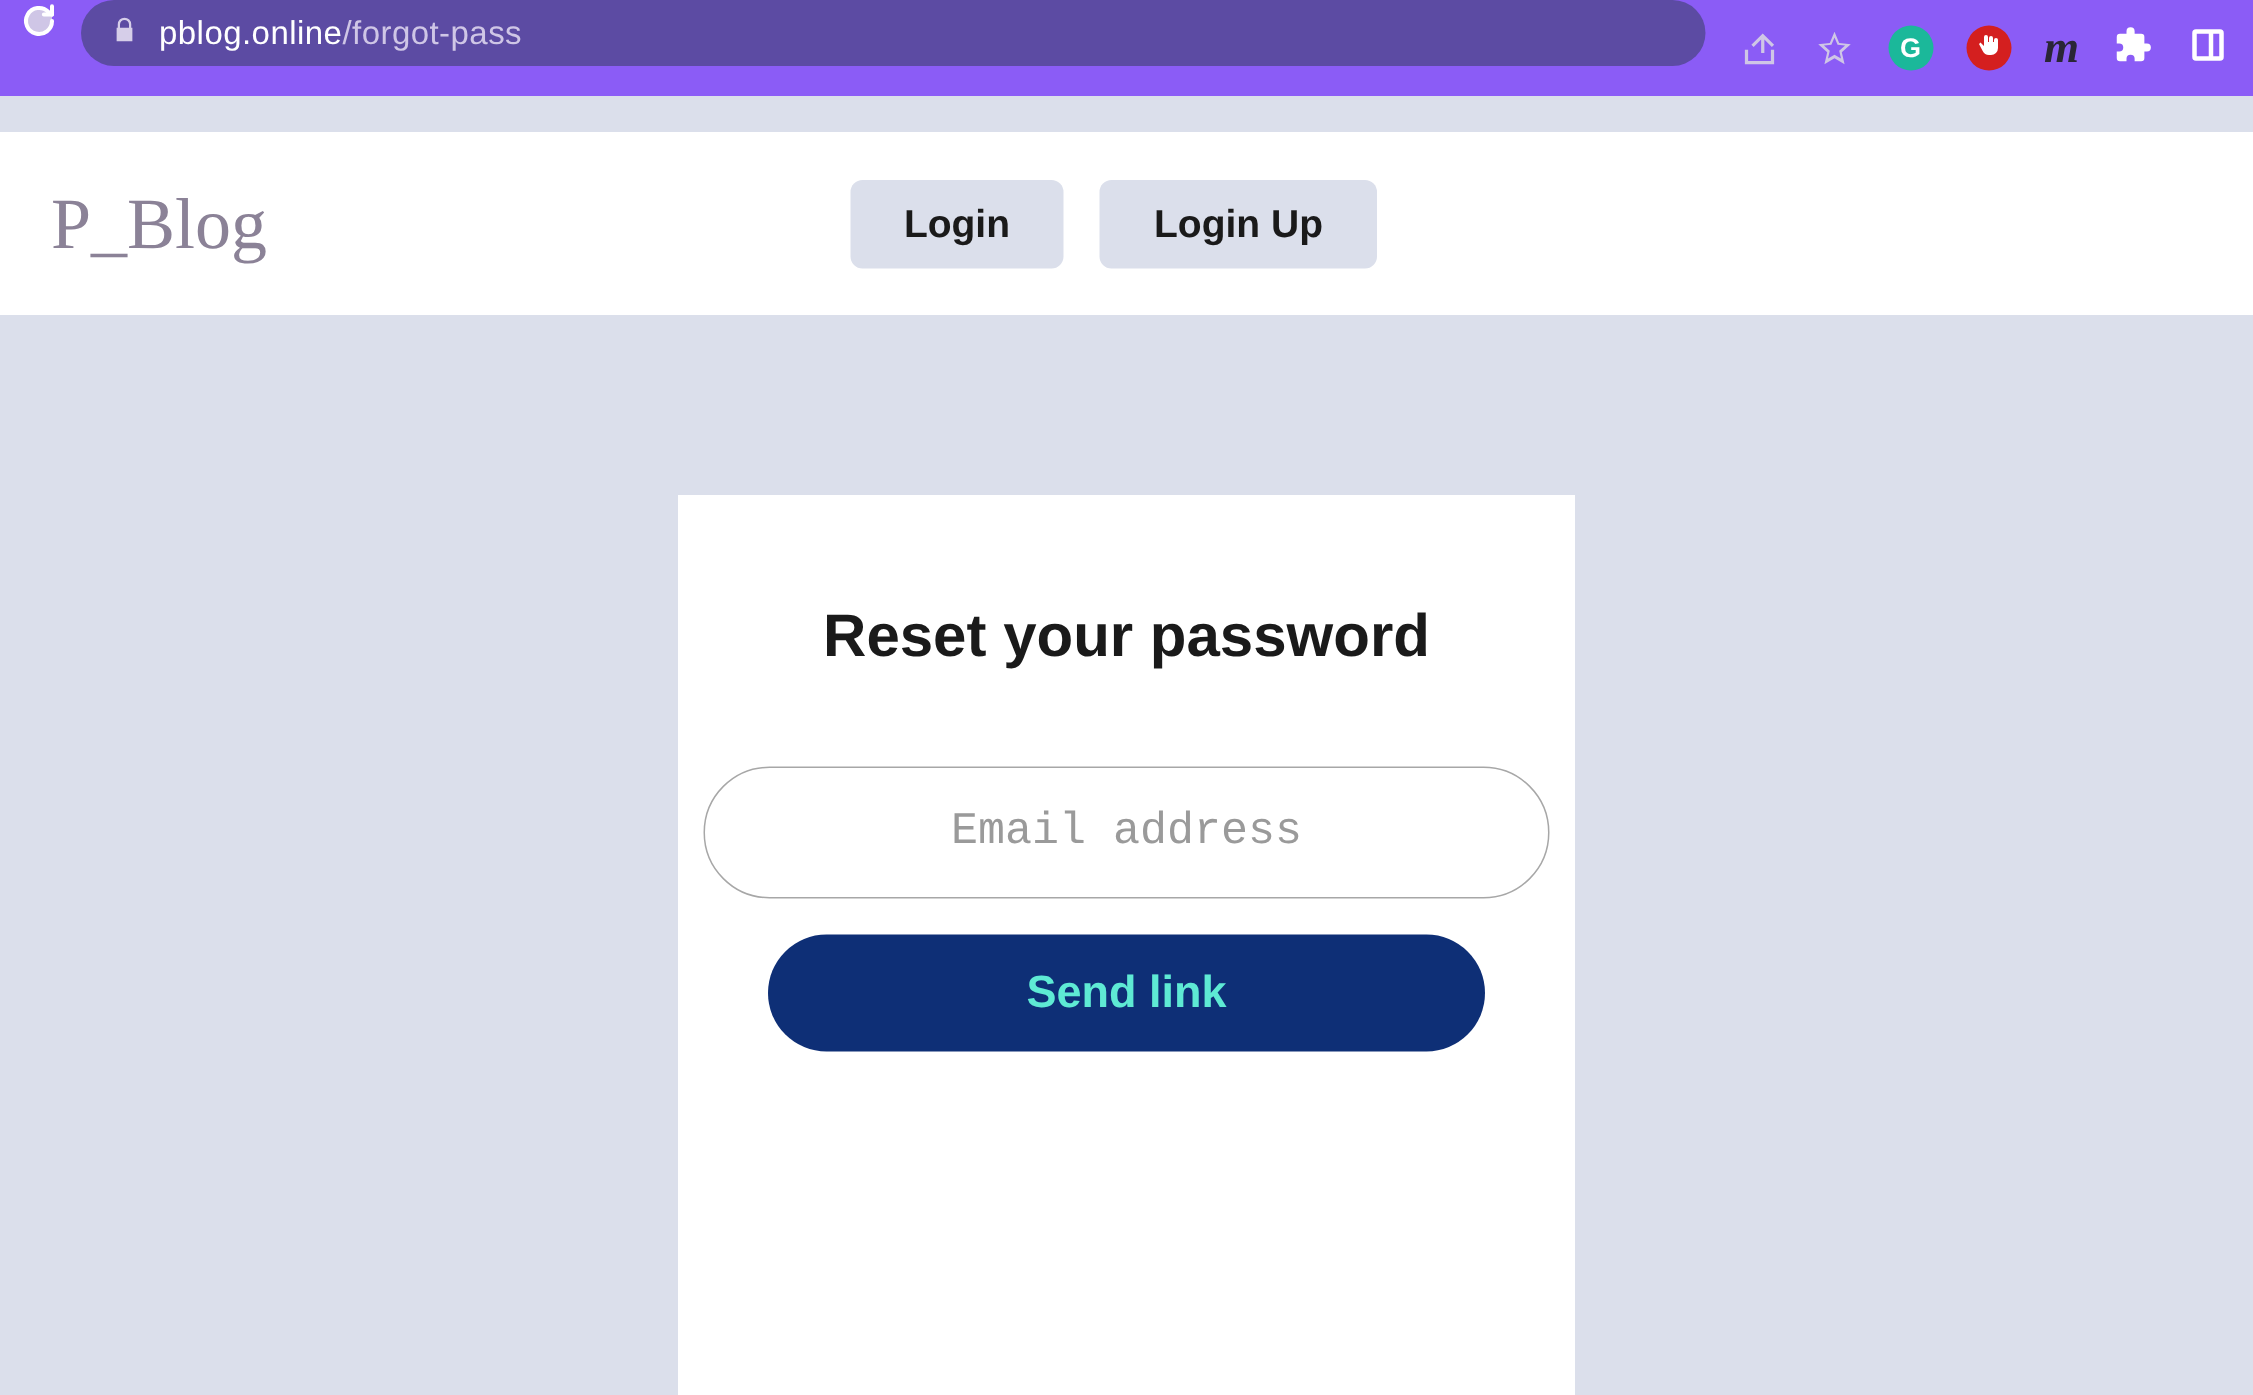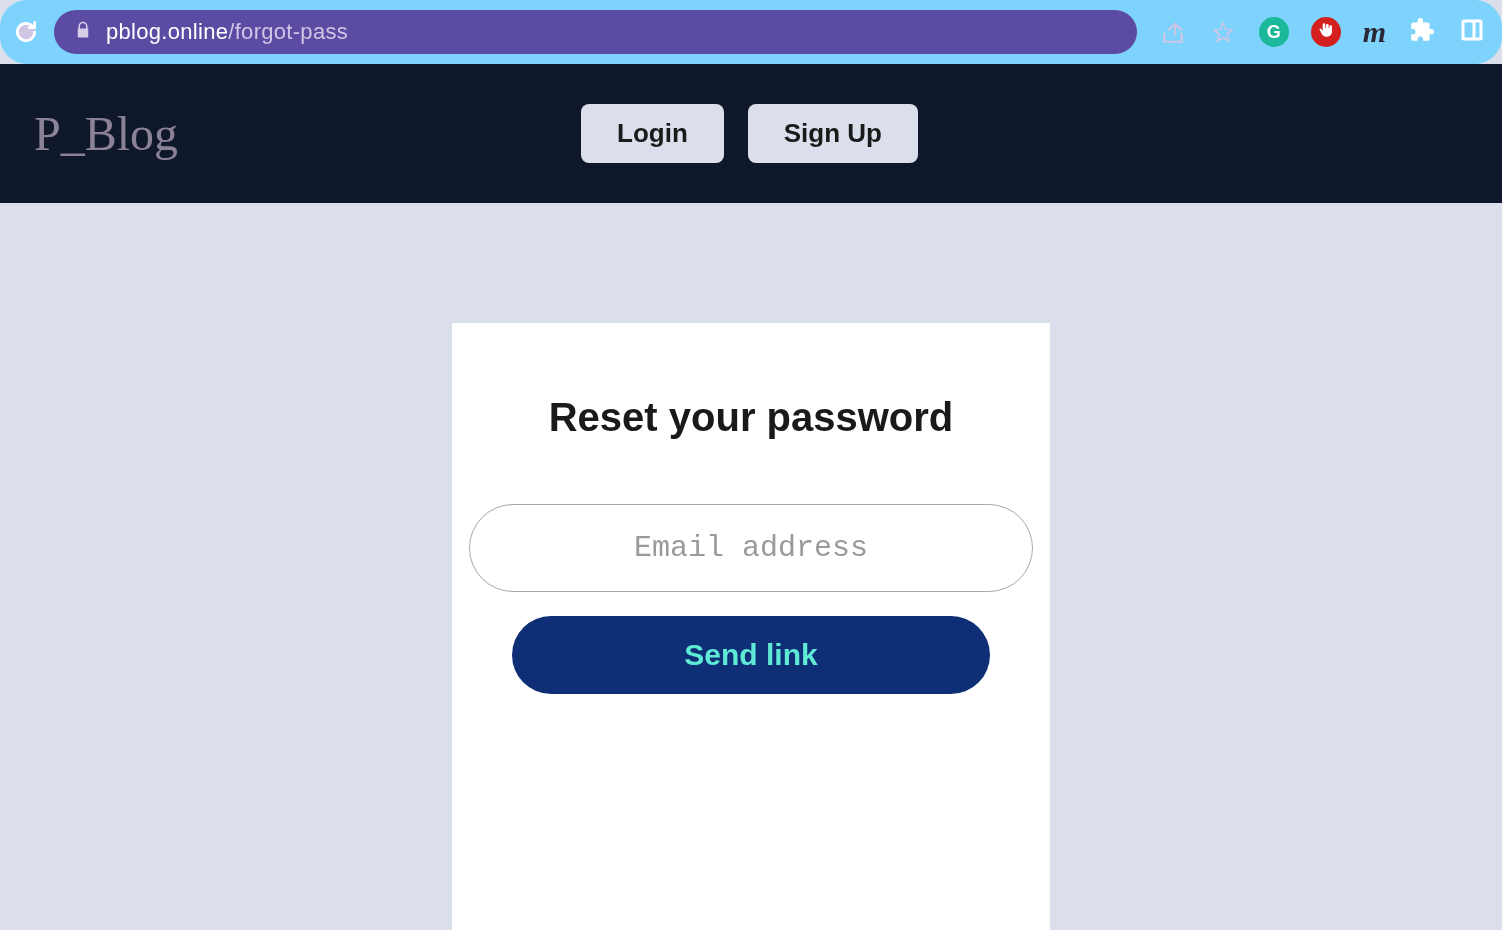--- a/index.html
+++ b/index.html
@@ -10,26 +10,24 @@
     body {
       font-family: Arial, Helvetica, sans-serif;
       width: 1502px;
       height: 930px;
       overflow: hidden;
       background: #dbdfeb;
     }
     
     .browser-bar {
       height: 64px;
-      background: #7dd3fc;
-      display: flex;
-      align-items: center;
+      background: #8b5cf6;
+      display: flex;
       padding: 0 12px;
       gap: 14px;
-      border-radius: 27px;
     }
     .reload-icon svg {
       width: 28px;
       height: 28px;
       stroke: #fff;
       stroke-width: 2.5;
       fill: none;
     }
     .address-bar {
       flex: 1;
@@ -93,26 +91,27 @@
       font-style: italic;
       font-size: 30px;
       font-weight: bold;
       color: #2a2636;
     }
     .ext-puzzle svg { width: 26px; height: 26px; fill: #fff; }
     .ext-panel svg { width: 24px; height: 24px; fill: none; stroke: #fff; stroke-width: 3; }
 
     
     .page-header {
-      background: #0f172a;
-      height: 139px;
+      background: #ffffff;
+      height: 122px;
       display: flex;
       align-items: center;
       padding: 0 34px;
       justify-content: space-between;
+      margin-top: 24px;
     }
     .logo {
       font-family: "Comic Sans MS", "Segoe Script", cursive;
       font-size: 48px;
       color: #8b8297;
       font-weight: 500;
     }
     .nav-buttons {
       display: flex;
       gap: 24px;
@@ -229,21 +228,21 @@
             <line x1="14" y1="3" x2="14" y2="21"></line>
           </svg></span>
     </div>
   </div>
 </div>
 
 <div class="page-header">
   <div class="logo">P_Blog</div>
   <div class="nav-buttons">
     <button class="nav-btn">Login</button>
-    <button class="nav-btn">Sign Up</button>
+    <button class="nav-btn">Login Up</button>
   </div>
 </div>
 
 <div class="main">
   <div class="card">
     <h1 class="card-title">Reset your password</h1>
     <input type="text" class="email-input" placeholder="Email address" style="">
     <button class="send-btn">Send link</button>
   </div>
 </div>

